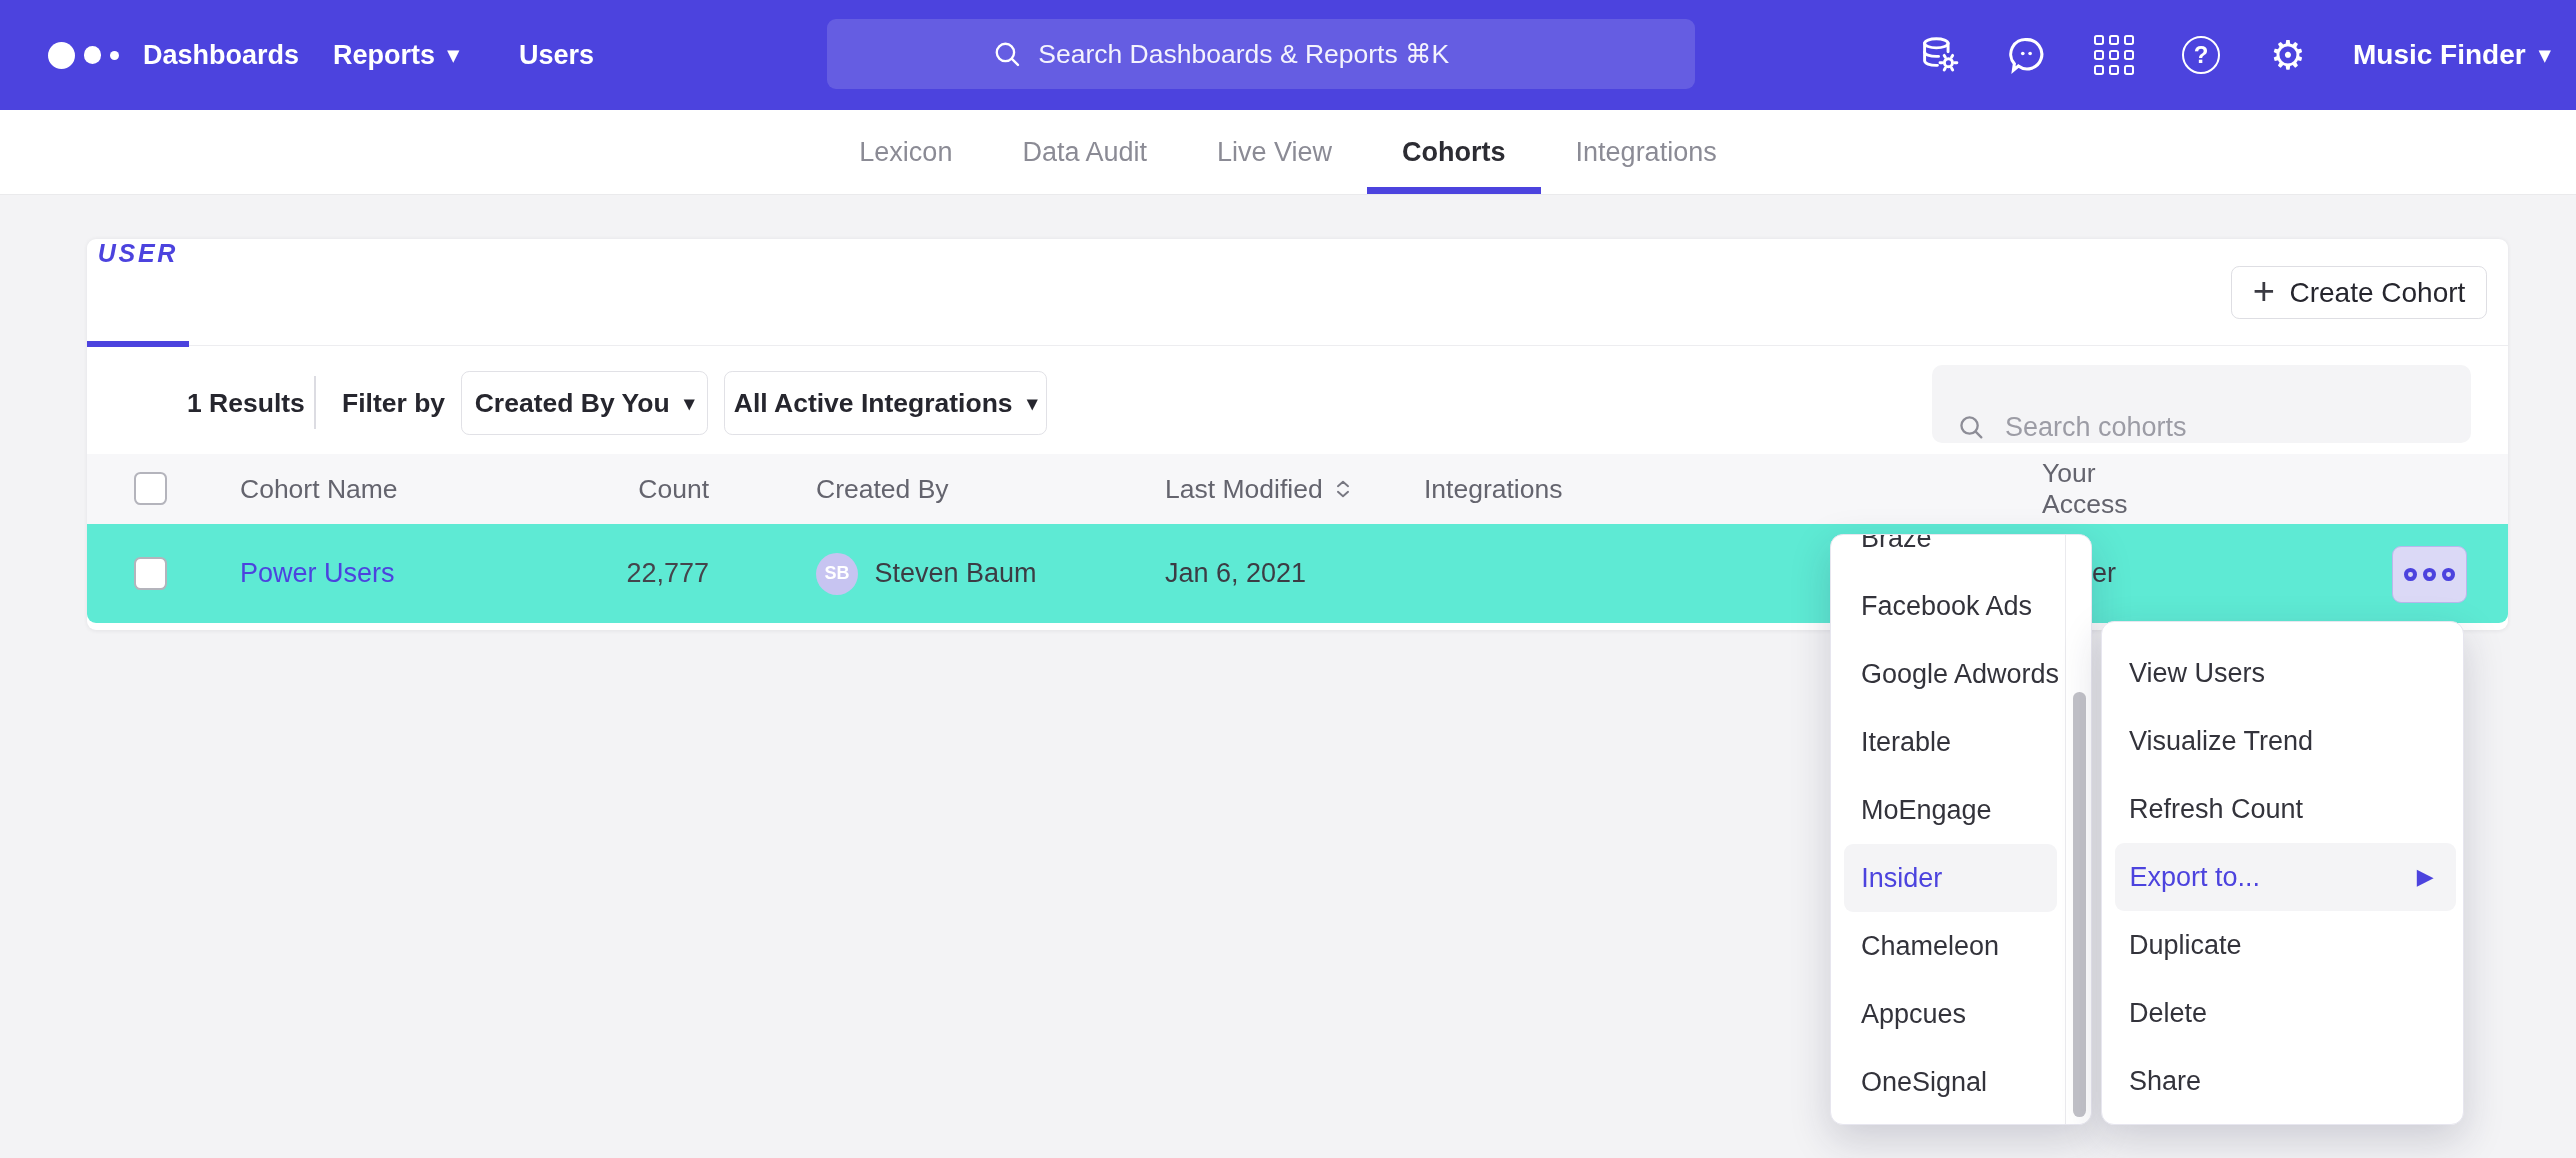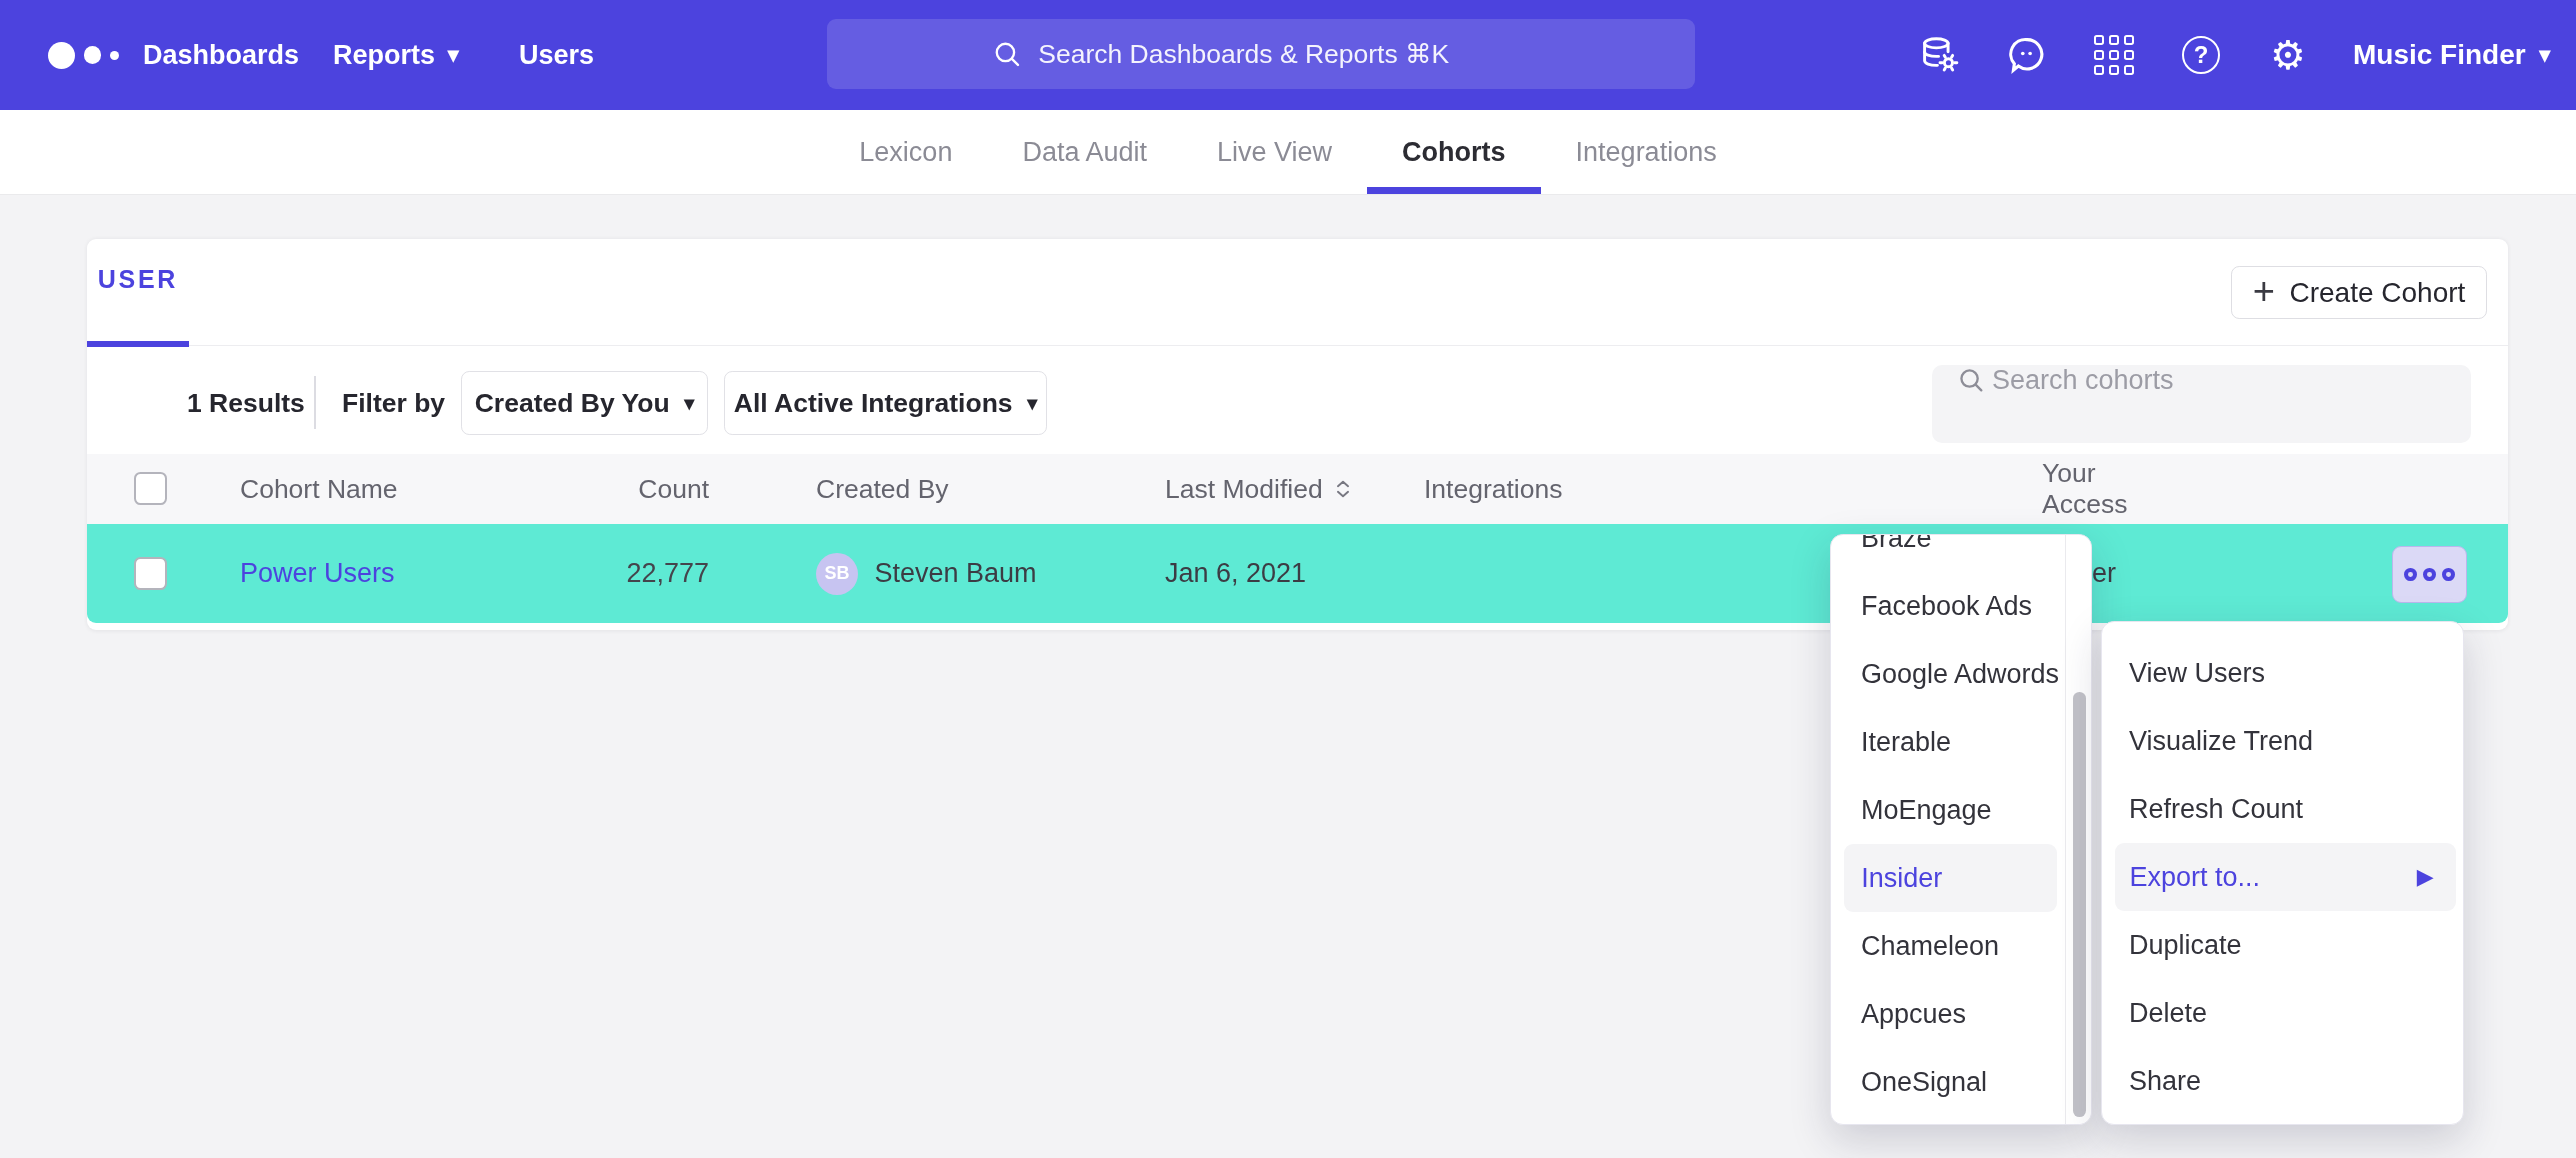--- a/index.html
+++ b/index.html
@@ -33,43 +33,43 @@
   .tabsbar { position:absolute; left:0; top:110px; width:2576px; height:85px; background:#fff;
              border-bottom:0.9px solid #eaeaec; display:flex; justify-content:center; }
   .tab { position:relative; height:84px; padding:0 35px; display:flex; align-items:center;
          font-size:27px; font-weight:500; color:#8b8b95; cursor:pointer; }
   .tab.active { color:#2c2c33; font-weight:700; }
   .tab.active .tab-underline { position:absolute; left:0; right:0; bottom:0; height:7.3px; background:#4c43de; }
 
   
   .card { position:absolute; left:87px; top:239px; width:2421px; height:391px; background:#fff;
           border-radius:9px; box-shadow:0 0.9px 4.6px rgba(25,25,45,0.07); }
-  .user-tab { position:absolute; left:0; top:0; width:102px; height:81px; display:flex; align-items:center;
-              justify-content:center; font-size:25px; font-weight:700; letter-spacing:2.7px; color:#4c43de; cursor:pointer; }
+  .user-tab { position:absolute; left:0; top:0; width:102px; height:81px; display:flex; 
+              justify-content:center; font-size:25px; font-weight:700; letter-spacing:2.7px; color:#4c43de; cursor:pointer;font-style:italic; }
   .user-underline { position:absolute; left:0; top:102px; width:102px; height:5.5px; background:#4c43de; z-index:2; }
   .card-divider { position:absolute; left:0; top:106px; width:2421px; height:0.9px; background:#ededf0; }
   .create-btn { position:absolute; left:2144px; top:27px; width:256px; height:53px; border:1.8px solid #dedee3;
                 border-radius:8.2px; background:#fff; display:flex; align-items:center; justify-content:center;
                 gap:14.6px; cursor:pointer; }
   .create-btn .plus { font-size:38px; font-weight:300; color:#3a3a42; line-height:1; margin-top:-3.7px; }
   .create-btn .lbl { font-size:28px; font-weight:500; color:#26262e; }
 
   .results { position:absolute; left:100px; top:139px; height:51px; display:flex; align-items:center;
              font-size:26.5px; font-weight:700; color:#26262e; }
   .vdiv { position:absolute; left:227px; top:137px; width:1.8px; height:53px; background:#dcdce2; }
   .filterby { position:absolute; left:255px; top:139px; height:51px; display:flex; align-items:center;
               font-size:26.5px; font-weight:700; color:#26262e; }
   .filter-btn { position:absolute; top:132px; height:64px; border:1.8px solid #e1e1e6; border-radius:8.2px;
                 background:#fff; display:flex; align-items:center; justify-content:center; gap:14.6px;
                 font-size:26.5px; font-weight:600; color:#26262e; cursor:pointer; }
   .filter-btn .caret { color:#26262e; font-size:20px; }
   .btn-created { left:374px; width:247px; }
   .btn-integr  { left:637px; width:323px; }
   .cohort-search { position:absolute; left:1845px; top:126px; width:539px; height:78px; border-radius:10px;
-                   background:#f4f4f6; display:flex; align-items:flex-start; gap:5px; padding-left:24px; }
+                   background:#f4f4f6; display:flex; align-items:flex-end; gap:18px; padding-left:24px; }
   .cohort-search input { background:transparent; border:none; outline:none; width:438px;
                          font-family:"Liberation Sans", sans-serif; font-size:27px; color:#3a3a42; }
   .cohort-search input::placeholder { color:#9c9ca5; }
 
   
   .thead { position:absolute; left:0; top:215px; width:2421px; height:70px; background:#f7f7f9; }
   .th { position:absolute; top:0; height:70px; display:flex; align-items:center; font-size:26.5px;
         font-weight:500; color:#64646e; }
   .trow { position:absolute; left:0; top:285px; width:2421px; height:99px; background:#5eead4;
           border-radius:0 0 9px 9px;padding-left:15px; }

